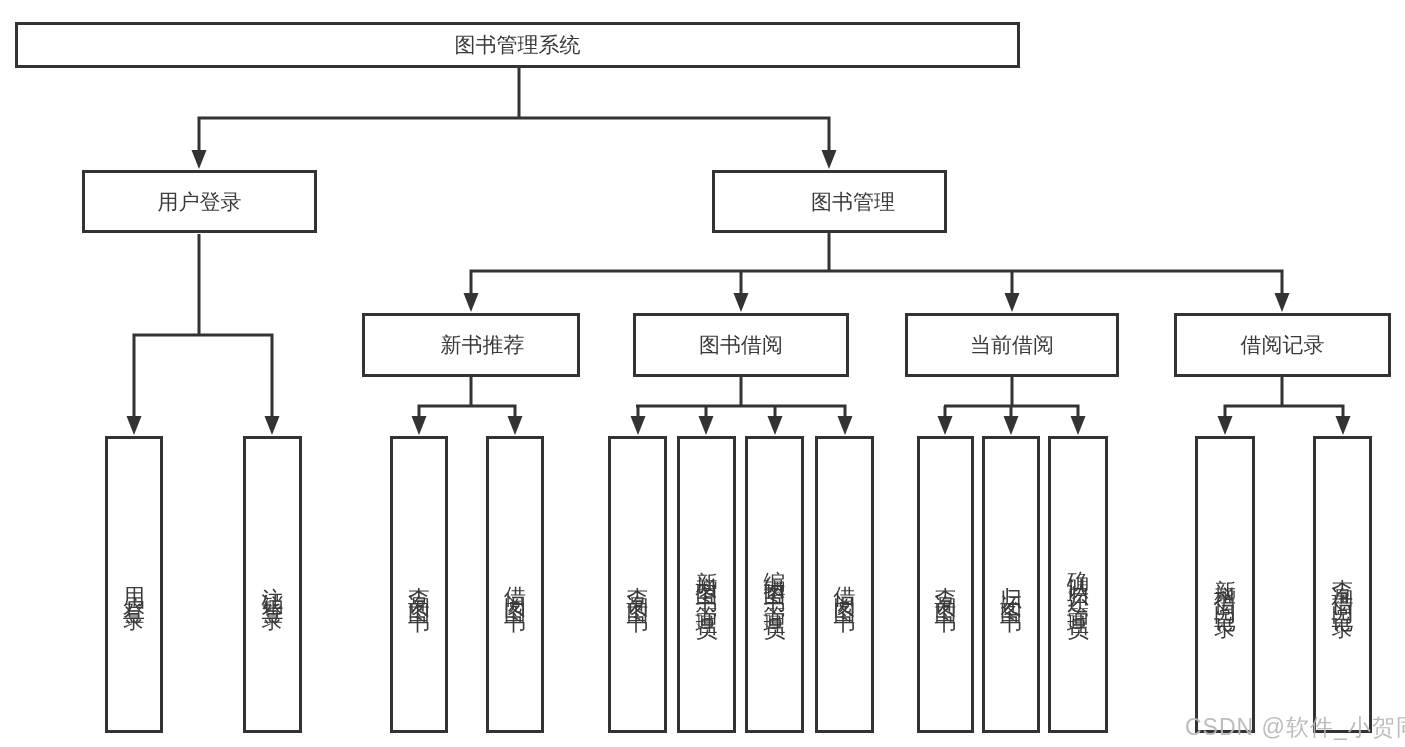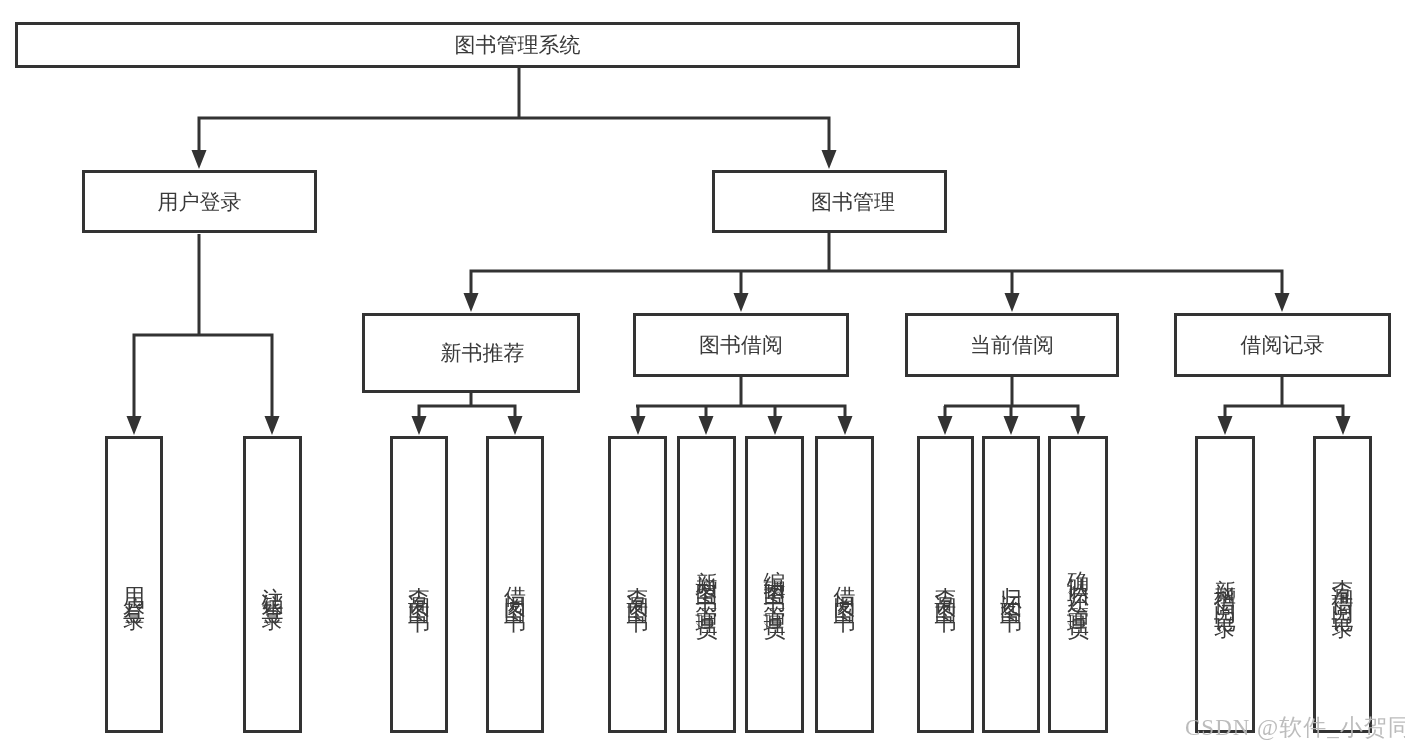--- a/index.html
+++ b/index.html
@@ -3,21 +3,21 @@
 <meta charset="utf-8">
 <style>
   html,body{margin:0;padding:0;}
   body{
     width:1405px;height:747px;
     background:#ffffff;
     font-family:"Liberation Sans","DejaVu Sans",sans-serif;
     position:relative;
     overflow:hidden;
   }
-  .stage{position:absolute;left:0;top:0;width:1405px;height:747px;font-family:Liberation Serif, serif;}
+  .stage{position:absolute;left:0;top:0;width:1405px;height:747px;}
   .node{
     position:absolute;
     box-sizing:border-box;
     border:3px solid #333333;
     background:#ffffff;
     display:flex;
     align-items:center;
     justify-content:center;
     color:#3a3a3a;
     font-size:21px;
@@ -114,21 +114,21 @@
     <span class="lbl">图书管理系统</span>
   </div>
 
   <div class="node" style="left:82px;top:170px;width:235px;height:63px;">
     <span class="lbl">用户登录</span>
   </div>
   <div class="node" style="left:712px;top:170px;width:235px;height:63px;padding-left:47px;">
     <span class="lbl">图书管理</span>
   </div>
 
-  <div class="node" style="left:362px;top:313px;width:218px;height:80px;padding-left:23px;">
+  <div class="node" style="left:362px;top:313px;width:218px;height:64px;padding-left:23px;">
     <span class="lbl">新书推荐</span>
   </div>
   <div class="node" style="left:633px;top:313px;width:216px;height:64px;">
     <span class="lbl">图书借阅</span>
   </div>
   <div class="node" style="left:905px;top:313px;width:214px;height:64px;">
     <span class="lbl">当前借阅</span>
   </div>
   <div class="node" style="left:1174px;top:313px;width:217px;height:64px;">
     <span class="lbl">借阅记录</span>

